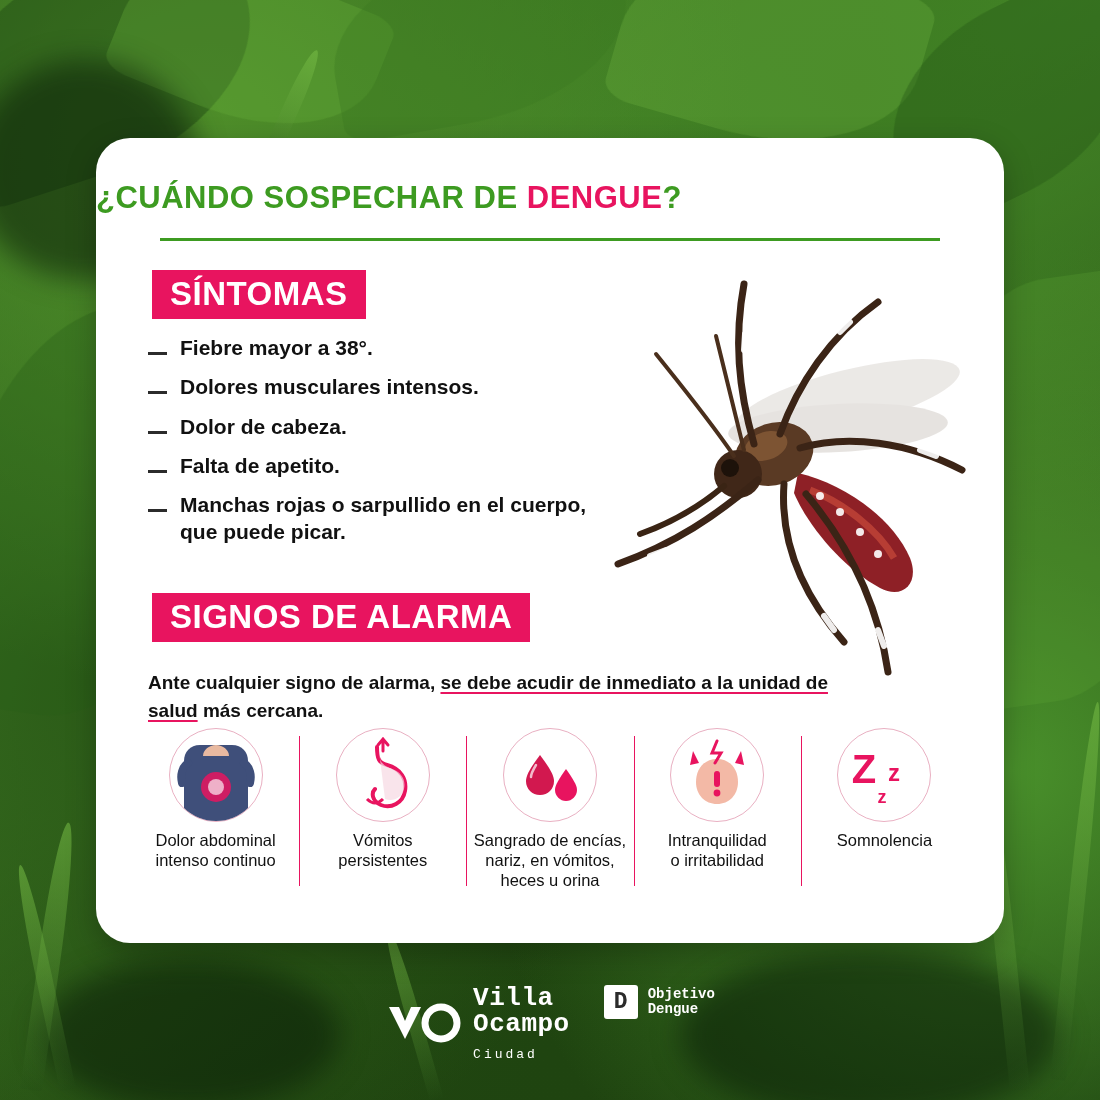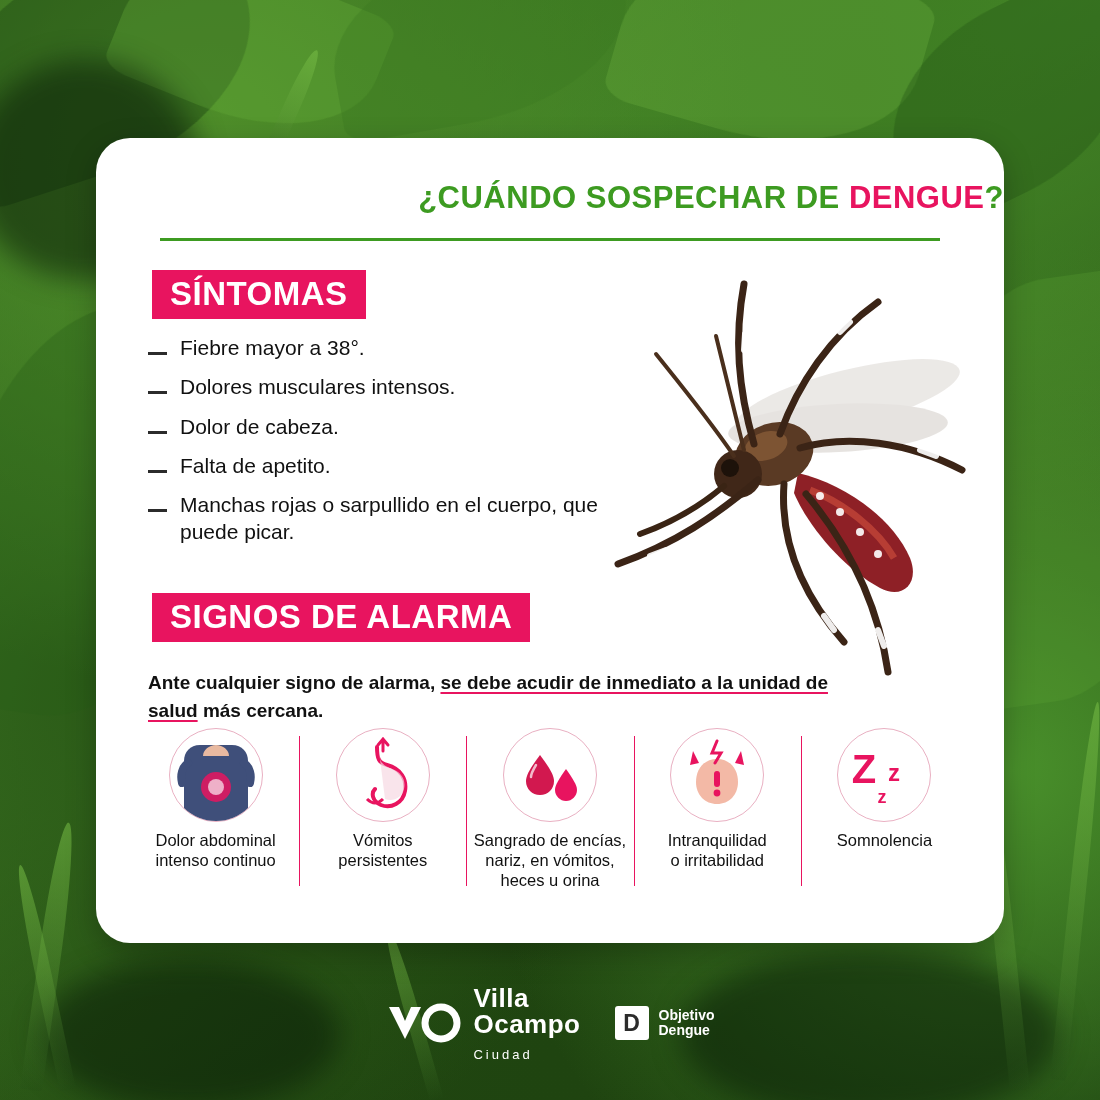--- a/index.html
+++ b/index.html
@@ -54,21 +54,21 @@
     top: 138px;
     width: 908px;
     height: 805px;
     background: #ffffff;
     border-radius: 34px;
     box-shadow: 0 10px 30px rgba(0,0,0,.25);
     overflow: hidden;
   }
 
   .title {
-    text-align: right;
+    text-align: left;
     margin: 42px 0 0 0;
     font-size: 31px;
     font-weight: bold;
     letter-spacing: .5px;
     color: #3d9b21;
   }
   .title .hl { color: #e8145f; }
   .title-rule {
     width: 780px;
     height: 3px;
@@ -95,21 +95,21 @@
     left: 48px;
     top: 196px;
     width: 460px;
     list-style: none;
     margin: 0;
     padding: 0;
   }
   .symptom-list li {
     position: relative;
     font-size: 21px;
-    font-weight: normal;
+    font-weight: bold;
     color: #111111;
     line-height: 1.30;
     padding-left: 36px;
     margin-bottom: 12px;
   }
   .symptom-list li .dash {
     position: absolute;
     left: 4px;
     top: 18px;
     width: 19px;
@@ -188,22 +188,23 @@
   }
 
   
   .footer {
     position: absolute;
     left: 0;
     top: 985px;
     width: 1100px;
     display: flex;
     justify-content: center;
-    align-items: center;
+    align-items: flex-start;
     gap: 34px;
+    font-family: Liberation Mono, monospace;
   }
   .logo-villa { display: flex; align-items: center; gap: 12px; }
   .vo-mark { display: block; }
   .villa-text { color: #ffffff; line-height: 1; }
   .villa-text .l1 { font-size: 26px; font-weight: bold; letter-spacing: .5px; }
   .villa-text .l2 { font-size: 26px; font-weight: bold; letter-spacing: .5px; }
   .villa-text .l3 { font-size: 13px; letter-spacing: 3px; margin-top: 11px; }
   .logo-obj { display: flex; align-items: center; gap: 10px; }
   .obj-d {
     width: 34px; height: 34px;

